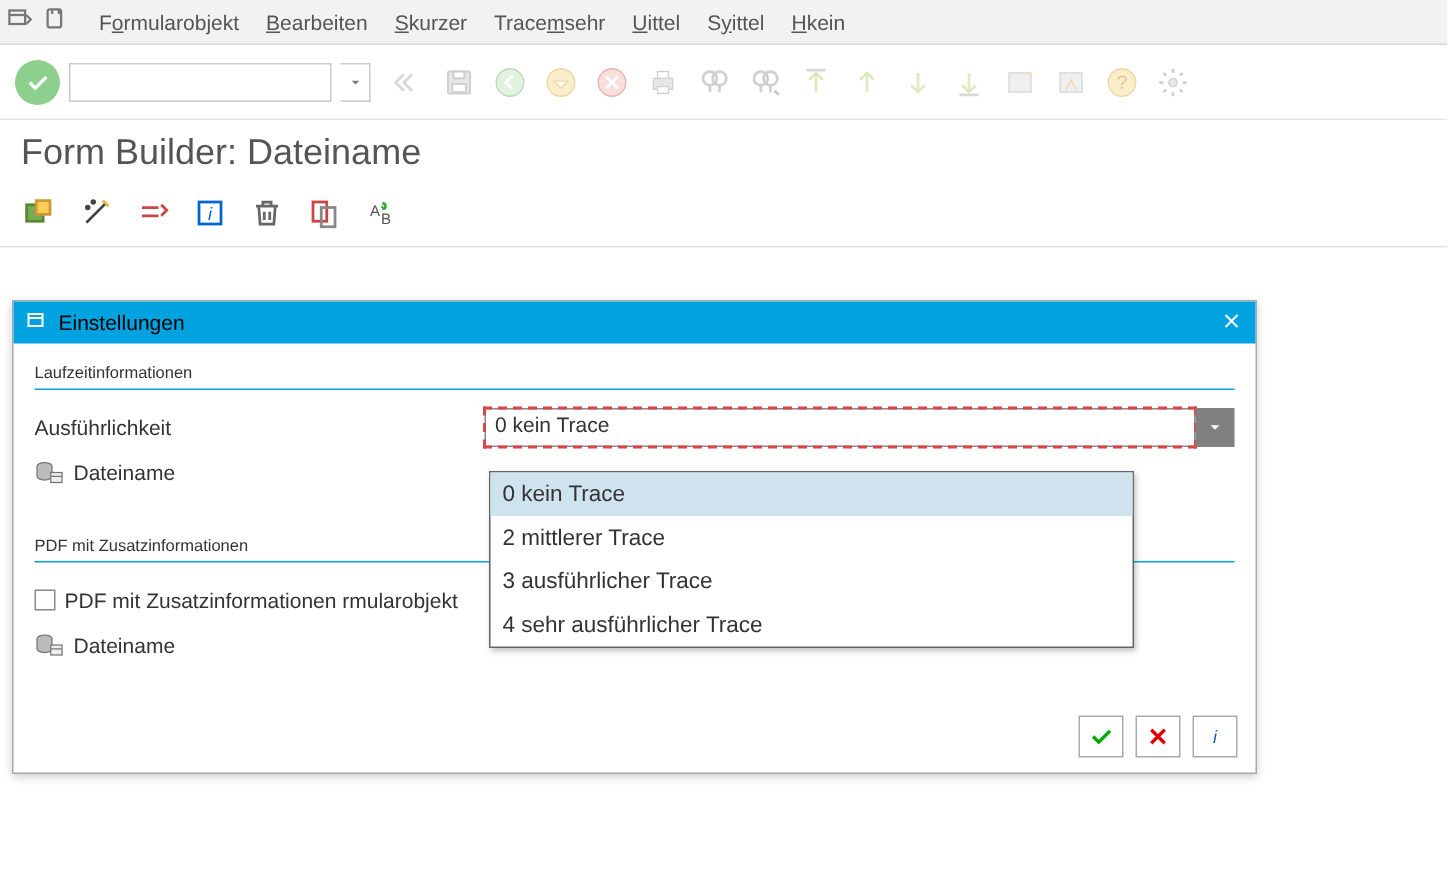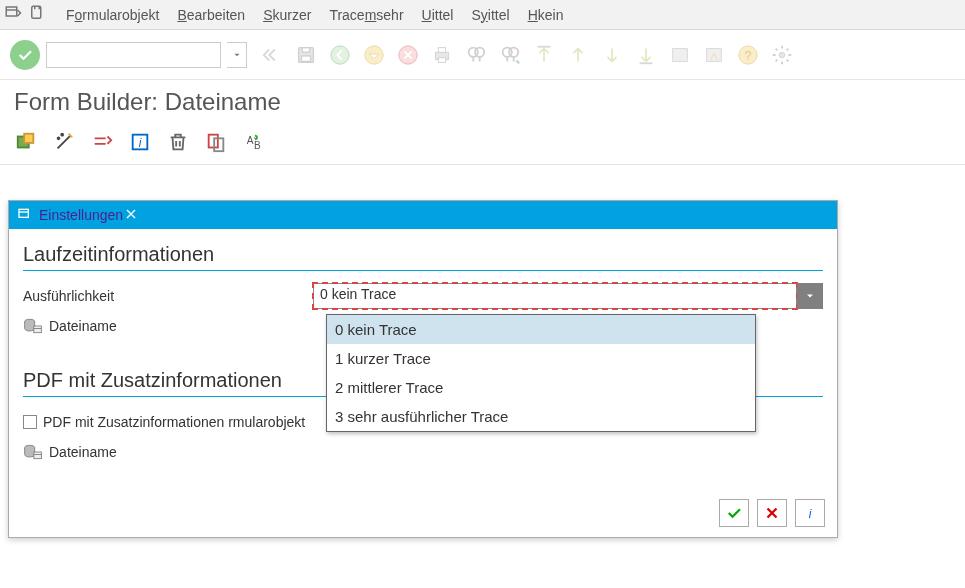--- a/index.html
+++ b/index.html
@@ -28,29 +28,29 @@
   
   .page-title { font-size: 24px; color: #555; padding: 8px 14px 10px; font-weight: 400; }
 
   
   .sub-toolbar { display: flex; align-items: center; gap: 14px; padding: 4px 14px 10px; border-bottom: 1px solid #e5e5e5; }
   .sub-toolbar .sico { width: 24px; height: 24px; display:flex; align-items:center; justify-content:center; }
   .sub-toolbar .sico svg { width:22px; height:22px; }
 
   
   .dialog { position: absolute; left: 8px; top: 200px; width: 830px; background: #fff; border: 1px solid #aaa; box-shadow: 0 2px 6px rgba(0,0,0,0.2); }
-  .dlg-title { background: #00a3e0; color: #4c1d95; height: 28px; display:flex; align-items:center; padding: 0 8px; justify-content: flex-start; }
+  .dlg-title { background: #00a3e0; color: #000000; height: 28px; display:flex; align-items:center; padding: 0 8px; justify-content: space-between; }
   .dlg-title .left { display:flex; align-items:center; gap:6px; }
   .dlg-title svg { width:16px; height:16px; }
   .dlg-close { cursor:pointer; }
 
   .dlg-body { padding: 14px 14px 12px; }
   .group { margin-bottom: 28px; }
-  .group-title { color: #333; font-size: 20px; border-bottom: 1px solid #00a3e0; padding-bottom: 4px; margin-bottom: 10px; }
-  .row { display:flex; align-items:center; min-height: 30px; padding: 2px 0; }
+  .group-title { color: #333; font-size: 11px; border-bottom: 1px solid #00a3e0; padding-bottom: 4px; margin-bottom: 10px; }
+  .row { display:flex; align-items:center; min-height: 30px; gap: 10px; padding: 2px 0; }
   .row .lbl { width: 290px; color:#333; display:flex; align-items:center; gap:6px; }
   .row .field { flex:1; position: relative; }
   .combobox { display:flex; }
   .combobox .cb-input { flex:1; height:26px; border:1px solid #888; padding: 2px 6px; background:#fff; outline: 2px dashed #d44; outline-offset: -1px; }
   .combobox .cb-btn { width:26px; height:26px; background:#808080; display:flex; align-items:center; justify-content:center; }
   .combobox .cb-btn svg { width:12px; height:12px; }
   .checkbox { width:14px; height:14px; border:1px solid #888; background:#fff; display:inline-block; }
 
   .db-icon { width:20px; height:18px; display:inline-flex; }
   .db-icon svg { width:20px; height:18px; }
@@ -347,16 +347,16 @@
       <svg viewBox="0 0 24 24" fill="none" stroke="#06c" stroke-width="2">
           <rect x="4" y="4" width="16" height="16" stroke="none"></rect>
           <text x="12" y="18" text-anchor="middle" font-size="16" font-style="italic" fill="#06c" stroke="none">i</text>
         </svg>
     </div>
   </div>
 </div>
 
 <div class="dropdown">
   <div class="opt selected">0 kein Trace</div>
-  <div class="opt">1 kurzer Trace</div>
   <div class="opt">2 mittlerer Trace</div>
-  <div class="opt">3 sehr ausführlicher Trace</div>
+  <div class="opt">3 ausführlicher Trace</div>
+  <div class="opt">4 sehr ausführlicher Trace</div>
 </div>
 
 </body></html>

